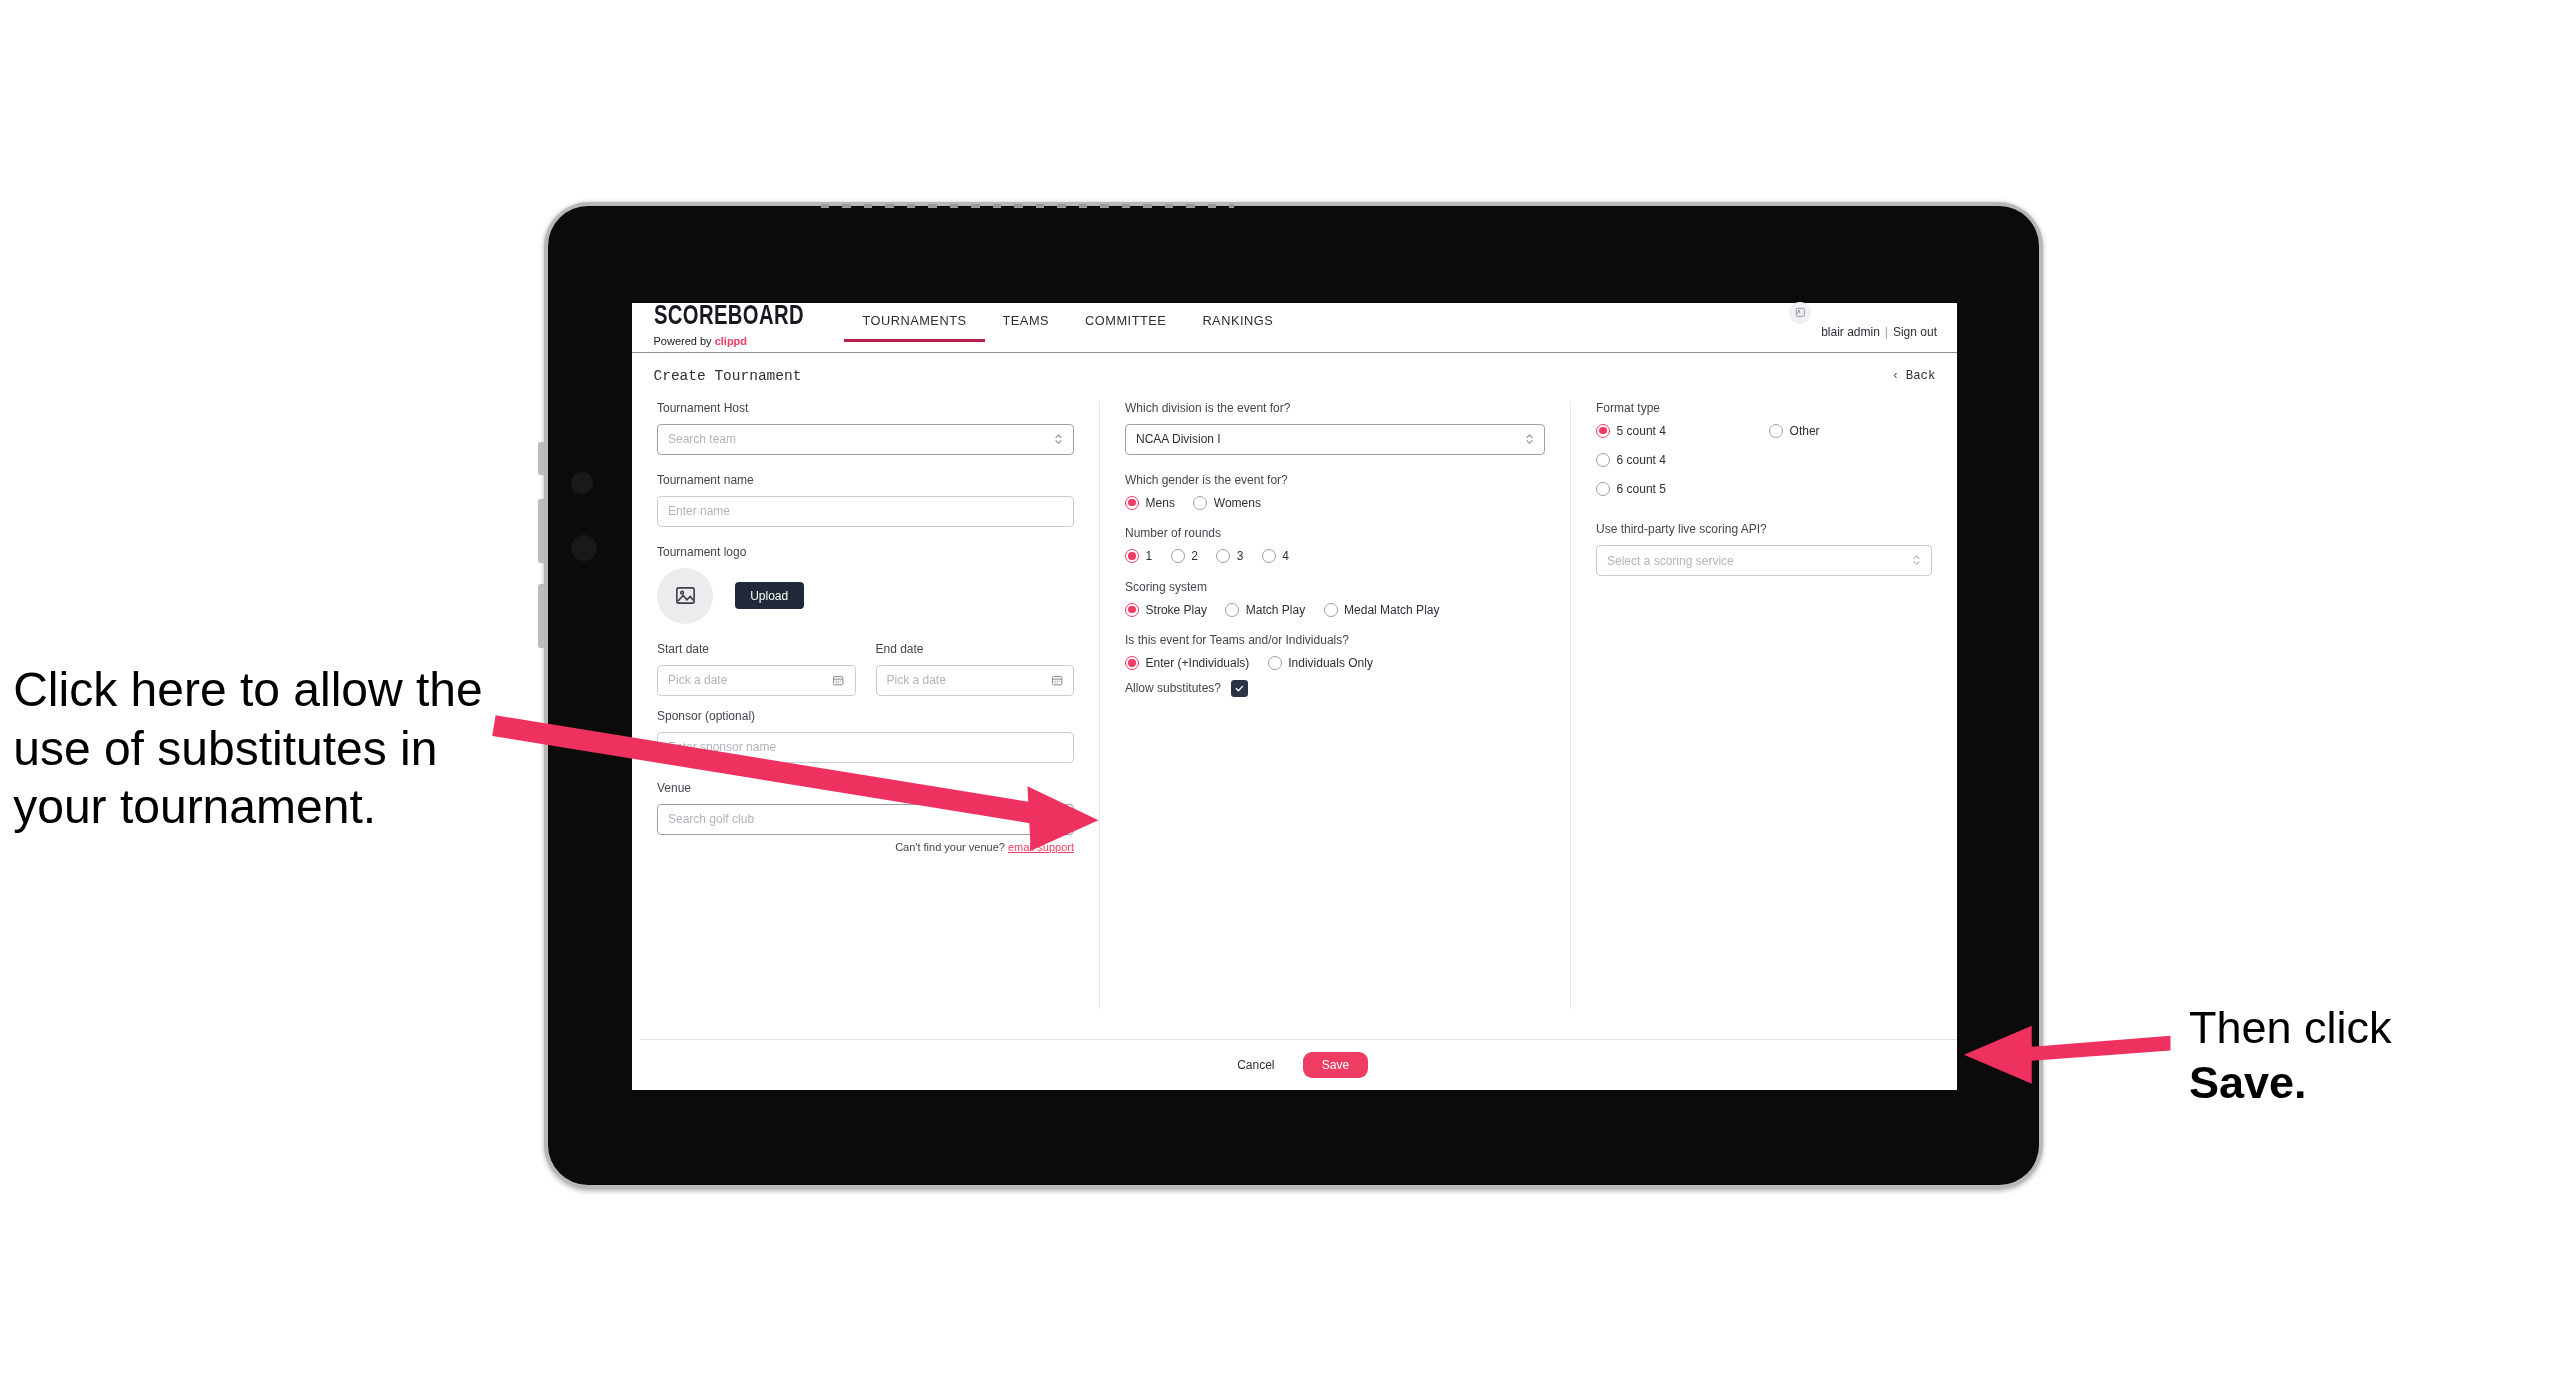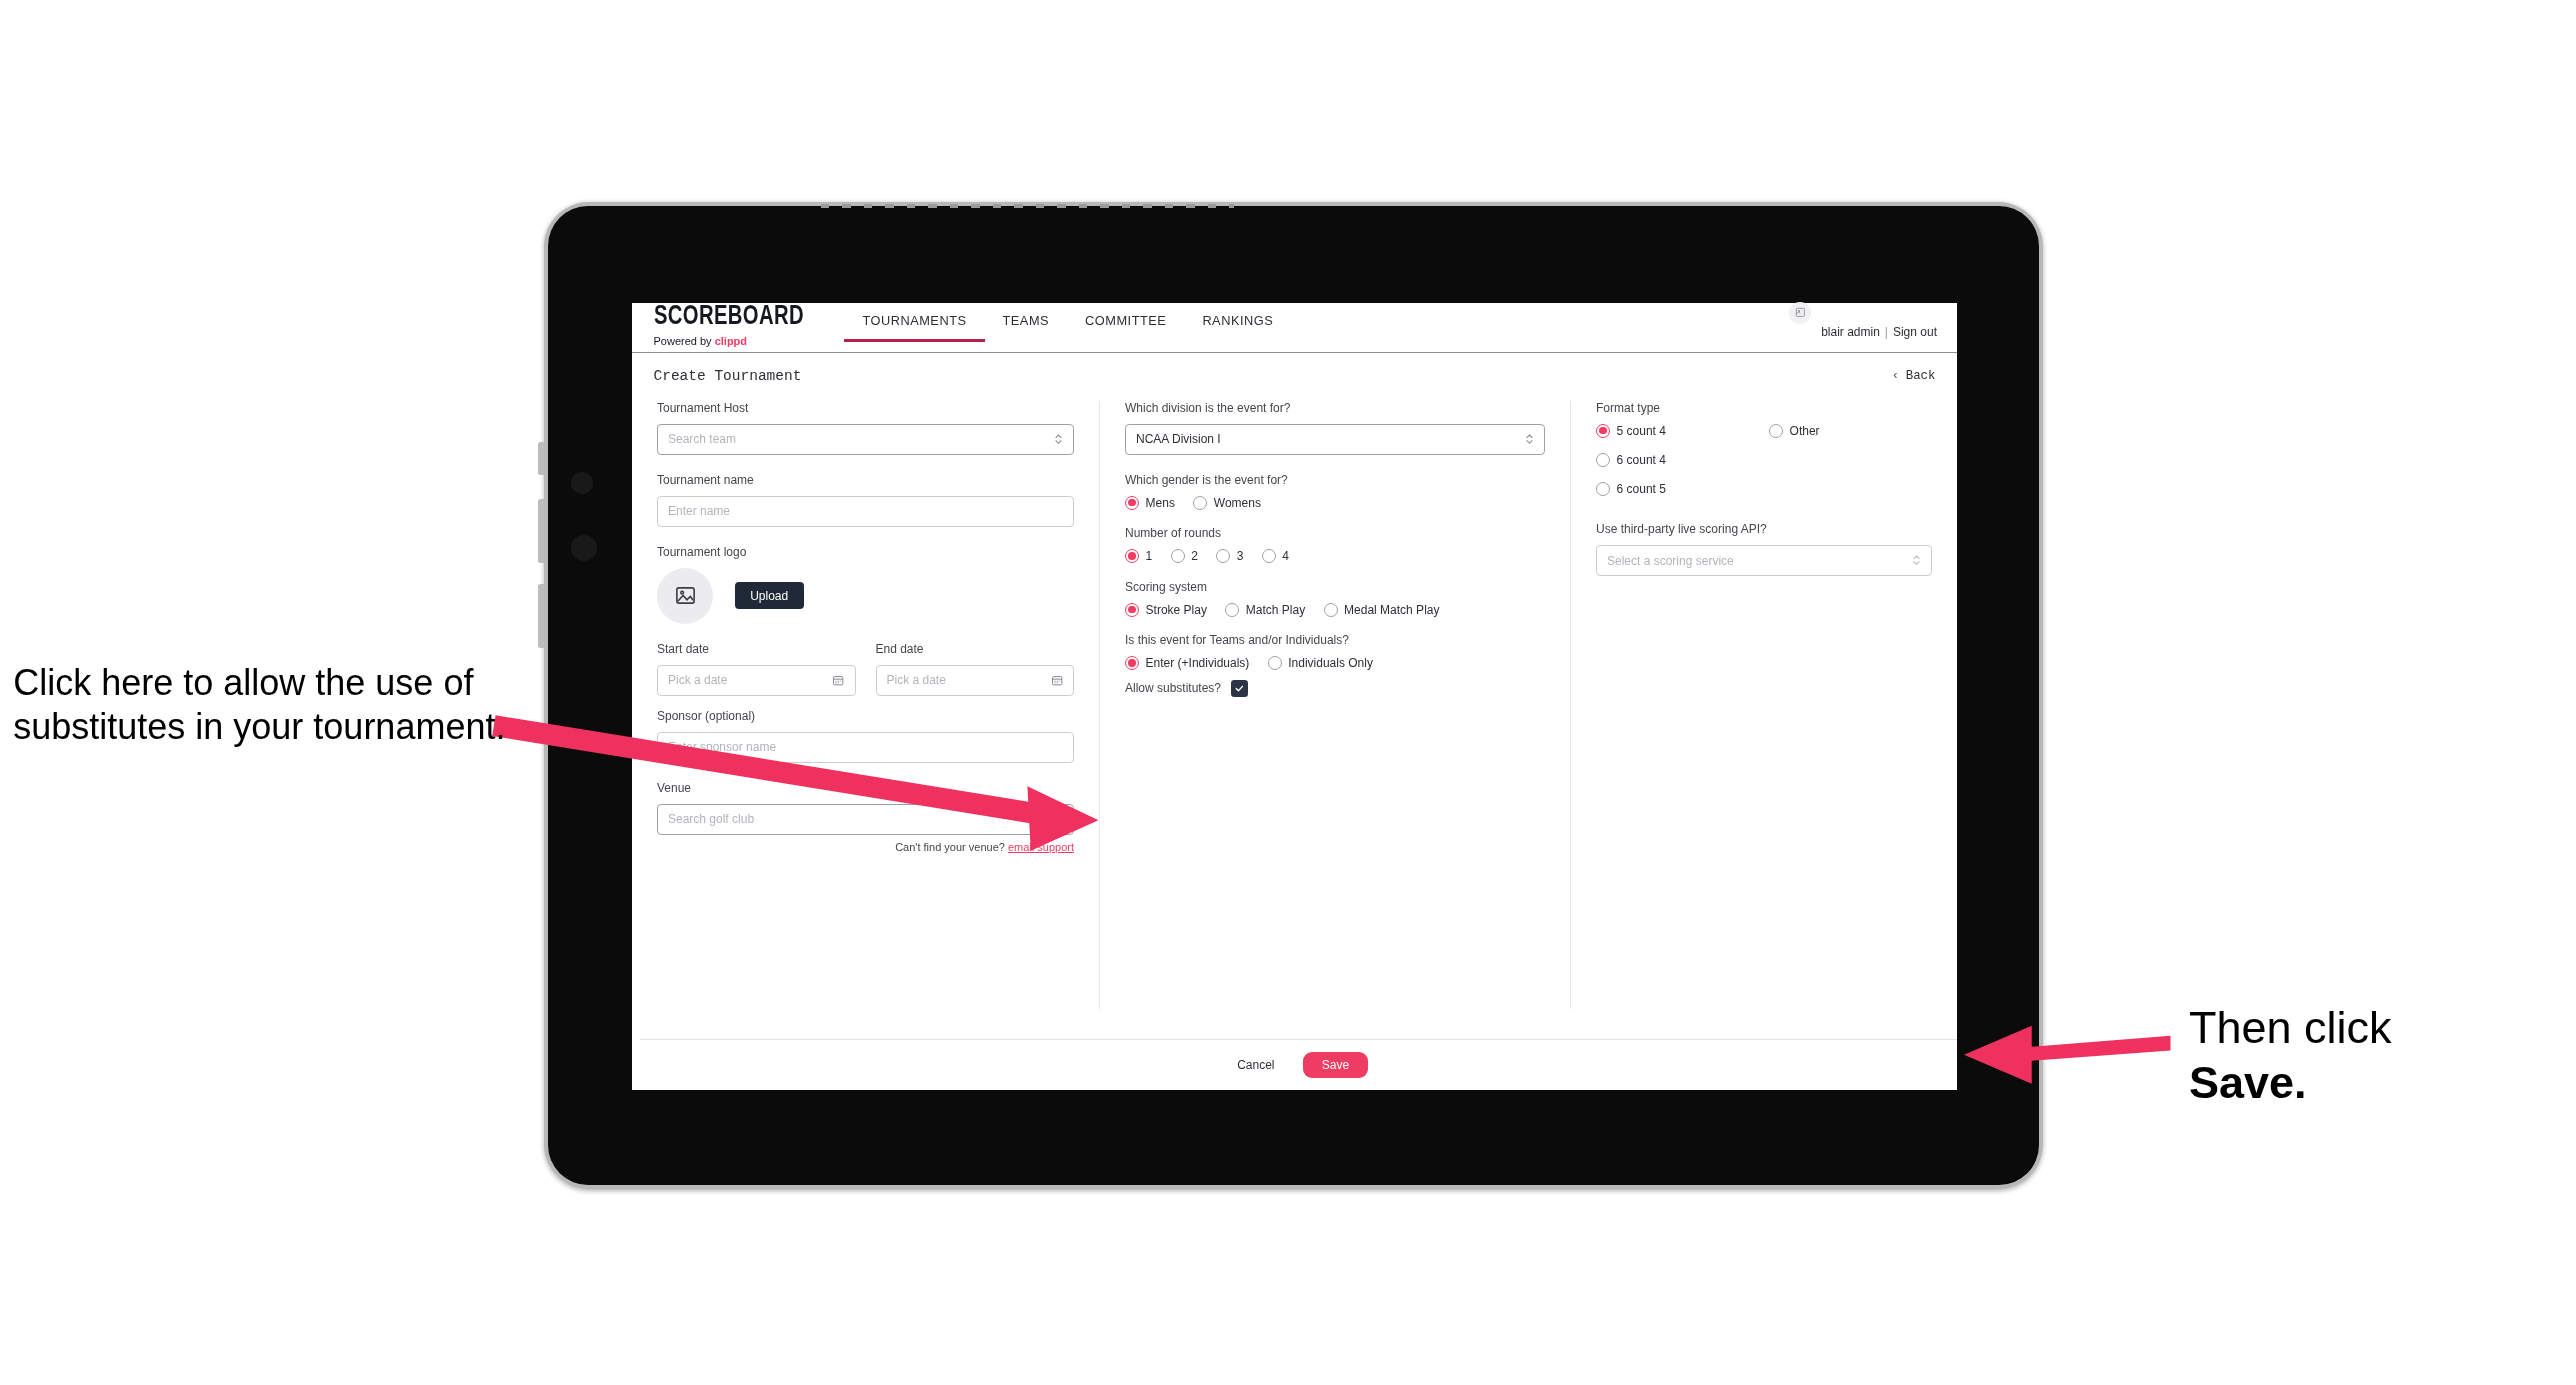--- a/index.html
+++ b/index.html
@@ -194,21 +194,21 @@
     background: #ef3c63; color: #fff; font-size: 12px;
     padding: 7.4px 19px; border-radius: 9px; cursor: pointer; line-height: 1;
   }
 
   
   .anno {
     position: absolute;
     font-family: "Liberation Sans", sans-serif;
     color: #000; line-height: 1.22;
   }
-  .anno-left { left: 13.2px; top: 661px; width: 529px; font-size: 36px; }
+  .anno-left { left: 13.2px; top: 661px; width: 529px; font-size: 48px; }
   .anno-right { left: 2189px; top: 1001px; width: 363px; font-size: 45px; }
   .anno-right .bold { font-weight: 700; }
   .arrow-svg { position: absolute; left: 0; top: 0; width: 2576px; height: 1386px; pointer-events: none; }
 </style>
 </head>
 <body>
 
 <div class="stage">
 
   <div class="tablet-outer">

